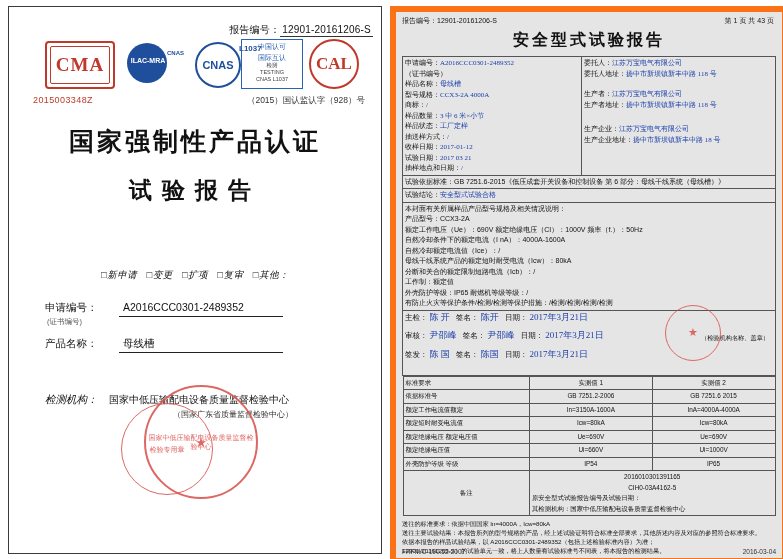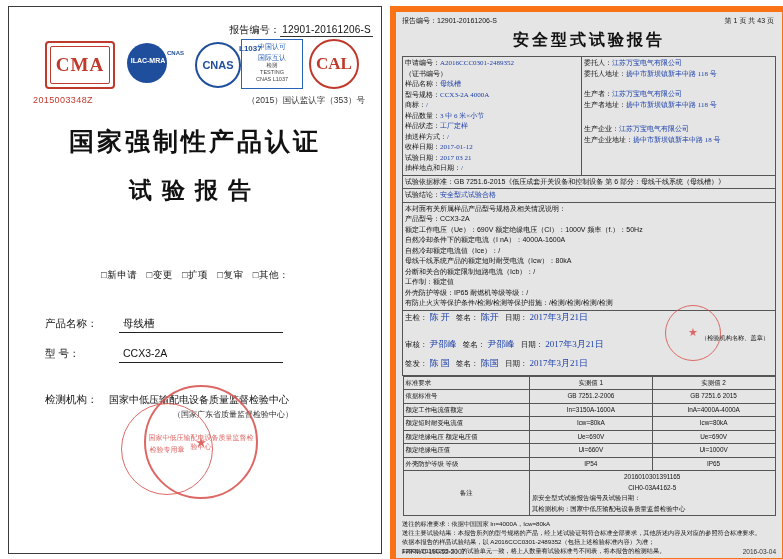--- a/index.html
+++ b/index.html
@@ -70,30 +70,30 @@
   }
   .big-title2{
     position:absolute;left:0;top:168px;width:372px;text-align:center;
     font-family:"Liberation Serif","DejaVu Serif",serif;
     font-size:23px;font-weight:bold;letter-spacing:10px;color:#111;
   }
 
   .checkrow{
     position:absolute;left:0;top:262px;width:372px;text-align:center;font-size:9.5px;letter-spacing:.5px;
   }
-  .checkrow span{margin:3px 3px;}
+  .checkrow span{margin:3px 3px;font-style:italic;}
 
   .fields{position:absolute;left:36px;top:292px;width:300px;font-size:10.5px;line-height:17px;}
   .fld{position:relative;height:20px;}
   .fld .lbl{display:inline-block;width:74px;}
   .fld .val{display:inline-block;border-bottom:1px solid #222;min-width:160px;padding-left:4px;}
   .fld .sub{font-size:7.5px;color:#555;display:block;margin-top:-4px;margin-left:2px;}
 
   .org{position:absolute;left:36px;top:386px;width:310px;font-size:10.5px;}
-  .org .lbl{display:inline-block;width:64px;}
+  .org .lbl{display:inline-block;width:64px;font-style:italic;}
   .org .val{font-size:10px;}
   .org .sub{display:block;font-size:8px;color:#333;margin-left:66px;margin-top:2px;text-align:center;}
 
   
   .seal{
     position:absolute;border-radius:50%;border:2px solid #d9534f;color:#d9534f;
     display:flex;align-items:center;justify-content:center;text-align:center;
     font-size:7px;line-height:9px;opacity:.88;pointer-events:none;
   }
   .seal .star{position:absolute;font-size:13px;color:#d9534f;}
@@ -185,39 +185,40 @@
       </div>
 
       <div class="logo cal">
         <div class="cal-circ">
           <b>CAL</b>
         </div>
       </div>
     </div>
 
     <div class="cert-no">2015003348Z</div>
-    <div class="auth-no">（2015）国认监认字（353）号</div>
+    <div class="auth-no">（2015）国认监认字（928）号</div>
 
     <div class="big-title">国家强制性产品认证</div>
     <div class="big-title2">试验报告</div>
 
     <div class="checkrow">
       <span>□新申请</span>
       <span>□变更</span>
       <span>□扩项</span>
       <span>□复审</span>
       <span>□其他：</span>
     </div>
 
     <div class="fields">
+      <div class="fld">
+        <span class="lbl">申请编号：</span><span class="val">A2016CCC0301-2489352</span>
+        <span class="sub">(证书编号)</span>
+      </div>
       <div class="fld" style="margin-top:16px">
         <span class="lbl">产品名称：</span><span class="val">母线槽</span>
-      </div>
-      <div class="fld" style="margin-top:10px">
-        <span class="lbl">型    号：</span><span class="val">CCX3-2A</span>
       </div>
     </div>
 
     <div class="org">
       <span class="lbl">检测机构：</span><span class="val">国家中低压输配电设备质量监督检验中心</span>
       <span class="sub">（国家广东省质量监督检验中心）</span>
     </div>
 
     <div class="seal seal-left1">
       <span class="star">★</span>
@@ -289,21 +290,21 @@
             <p>母线干线系统产品的额定短时耐受电流（Icw）：80kA</p>
             <p>分断和关合的额定限制短路电流（Icb）：/</p>
             <p>工作制：额定值</p>
             <p>外壳防护等级：IP65              耐燃机等级等级：/</p>
             <p>有防止火灾等保护条件/检测/检测等保护措施：/检测/检测/检测/检测</p>
           </td>
         </tr>
 
         <tr>
           <td colspan="2" class="sign-row" style="height:62px;position:relative">
-            <div style="margin-bottom:16px">
+            <div style="margin-bottom:7px">
               <span>主检：</span>
               <span class="hand">陈 开</span>
               &nbsp;&nbsp;<span>签名：</span>
               <span class="hand">陈开</span>
               &nbsp;&nbsp;<span>日期：</span>
               <span class="hand">2017年3月21日</span>
             </div>
             <div style="margin-bottom:7px">
               <span>审核：</span>
               <span class="hand">尹邵峰</span>

